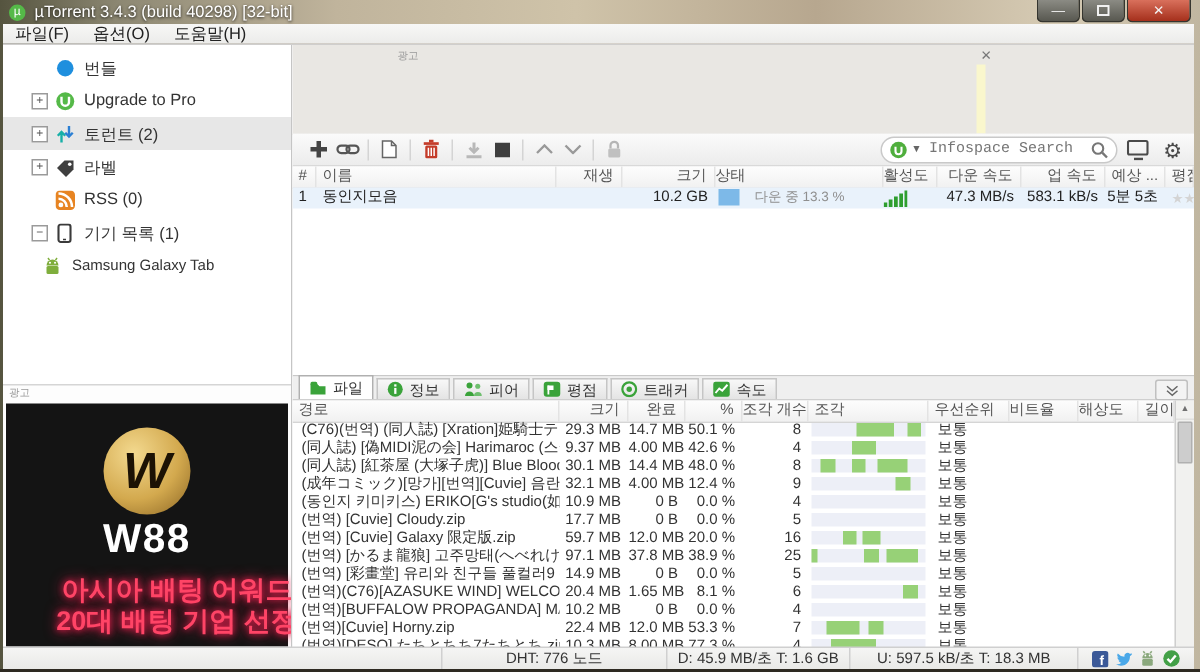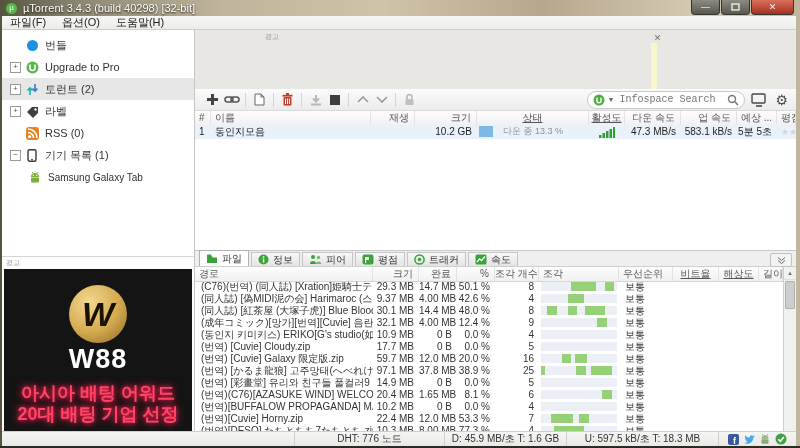--- a/index.html
+++ b/index.html
@@ -18,35 +18,35 @@
   .wbtn.close{width:41px;background:linear-gradient(180deg,#d9705c,#a5301c);}
   
   .menubar{position:absolute;left:2px;right:4px;top:16px;height:13px;background:linear-gradient(#f7f7f6,#ececea);
     border-bottom:1px solid #cfcecd;display:flex;align-items:center;font-size:11px;color:#222;}
   .menuitem{padding:0 8px;}
   
   .client{position:absolute;left:2px;right:4px;top:30px;bottom:16px;background:#fff;}
   
   .sidebar{position:absolute;left:0;top:0;bottom:0;width:192px;border-right:1px solid #c5c5c5;background:#fff;overflow:hidden;}
   .sb-items{padding-top:4px;}
-  .sb-item{height:22px;display:flex;align-items:center;padding-left:8px;font-size:11px;color:#333;}
+  .sb-item{height:22px;display:flex;align-items:center;padding-left:19px;font-size:11px;color:#333;}
   .sb-item.selected{background:#e7e7e7;}
   .sb-item.indent{padding-left:26px;font-size:10px;}
   .expander{width:9px;height:9px;border:1px solid #9a9a9a;background:#fff;color:#555;font-size:8px;line-height:7px;text-align:center;margin-right:4px;flex:none;}
   .exp-spacer{width:15px;flex:none;}
   .sb-ico{width:14px;margin-right:6px;display:flex;align-items:center;justify-content:center;flex:none;}
   .sb-ad{position:absolute;left:0;right:0;top:226px;bottom:0;border-top:1px solid #d5d5d5;background:#fdfdfd;}
   .sb-ad-caption{font-size:7px;color:#999;margin:1px 0 0 4px;line-height:9px;}
   .w88{position:absolute;left:2px;right:2px;top:12px;bottom:1px;background:#141414;display:flex;flex-direction:column;align-items:center;}
   .w88-logo{margin-top:16px;width:58px;height:58px;border-radius:50%;
     background:radial-gradient(circle at 35% 30%,#f3d98f,#d3a94e 55%,#8a6423);display:flex;align-items:center;justify-content:center;}
   .w88-logo span{font-size:34px;font-weight:bold;font-style:italic;color:#1c1204;line-height:1;}
   .w88-brand{color:#fff;font-size:27px;font-weight:bold;letter-spacing:1px;margin-top:2px;line-height:1.1;}
   .w88-line{font-size:18px;font-weight:bold;color:#ff4466;line-height:21px;
-    text-shadow:0 0 4px #e91e4e,0 0 9px #e91e4e;white-space:nowrap;}
+    text-shadow:0 0 4px #e91e4e,0 0 9px #e91e4e;white-space:nowrap;padding-left:40px;}
   .w88-line.first{margin-top:8px;}
   
   .main{position:absolute;left:193px;top:0;right:0;bottom:0;background:#fff;overflow:hidden;}
   .banner{position:absolute;left:0;right:0;top:0;height:59px;background:#e9e7e3;border-bottom:1px solid #dcdad6;}
   .banner-caption{position:absolute;left:70px;top:2px;font-size:7px;color:#999;}
   .banner-close{position:absolute;left:457px;top:2px;width:11px;height:11px;font-size:9px;color:#777;display:flex;align-items:center;justify-content:center;}
   .banner-strip{position:absolute;left:456px;top:13px;width:6px;bottom:0;background:#faf7cd;}
   
   .toolbar{position:absolute;left:0;right:0;top:59px;height:22px;background:linear-gradient(#fbfbfb,#ececec);
     border-bottom:1px solid #d9d9d9;display:flex;align-items:center;padding-left:8px;box-sizing:border-box;}
@@ -58,21 +58,21 @@
   .searchbox input{border:none;outline:none;flex:1;min-width:0;font-size:10px;color:#444;background:transparent;
     font-family:Liberation Mono, monospace;}
   .gearbtn{font-size:14px;color:#4a4a4a;line-height:1;}
   .toolbar .right-group{display:flex;align-items:center;margin:0 8px 0 6px;gap:8px;}
   
   .tgrid{display:grid;grid-template-columns:16px 160px 44px 62px 112px 36px 56px 56px 40px 1fr;}
   .thead{position:absolute;left:0;right:0;top:81px;height:14px;background:linear-gradient(#fdfdfd,#f1f1f1);border-bottom:1px solid #d5d5d5;}
   .hcell{font-size:10px;color:#555;line-height:14px;border-right:1px solid #e3e3e3;overflow:hidden;white-space:nowrap;box-sizing:border-box;}
   .trow{position:absolute;left:0;right:0;top:95px;height:14px;background:#e9f2fb;font-size:10px;color:#222;}
   .cell{line-height:14px;overflow:hidden;white-space:nowrap;box-sizing:border-box;}
-  .al{padding-left:4px;text-align:left;} .ar{padding-right:5px;text-align:right;} .ac{text-align:center;text-decoration:underline;}
+  .al{padding-left:4px;text-align:left;} .ar{padding-right:5px;text-align:right;} .ac{}
   .progress-wrap{position:relative;height:11px;margin:1px 2px;}
   .progress-fill{position:absolute;left:0;top:0;bottom:0;background:#7db9e8;}
   .progress-text{position:absolute;left:0;right:0;top:0;bottom:0;text-align:center;color:#8f8f8f;font-size:9px;line-height:11px;}
   .stars{color:#d4d4d4;font-size:9px;letter-spacing:0;line-height:14px;}
   
   .detail{position:absolute;left:0;right:0;top:220px;bottom:0;border-top:1px solid #c9c9c9;background:#fff;}
   .tabsbar{position:absolute;left:0;right:0;top:0;height:16px;background:#efefef;border-bottom:1px solid #cfcfcf;display:flex;align-items:flex-end;padding-left:2px;box-sizing:border-box;}
   .tab{height:14px;display:flex;align-items:center;padding:0 6px;font-size:10px;color:#333;margin-left:2px;
     border:1px solid #c5c5c5;border-bottom:none;background:linear-gradient(#f8f8f8,#e4e4e4);box-sizing:border-box;}
   .tab.active{background:#fff;border-color:#b0b0b0;height:16px;}

